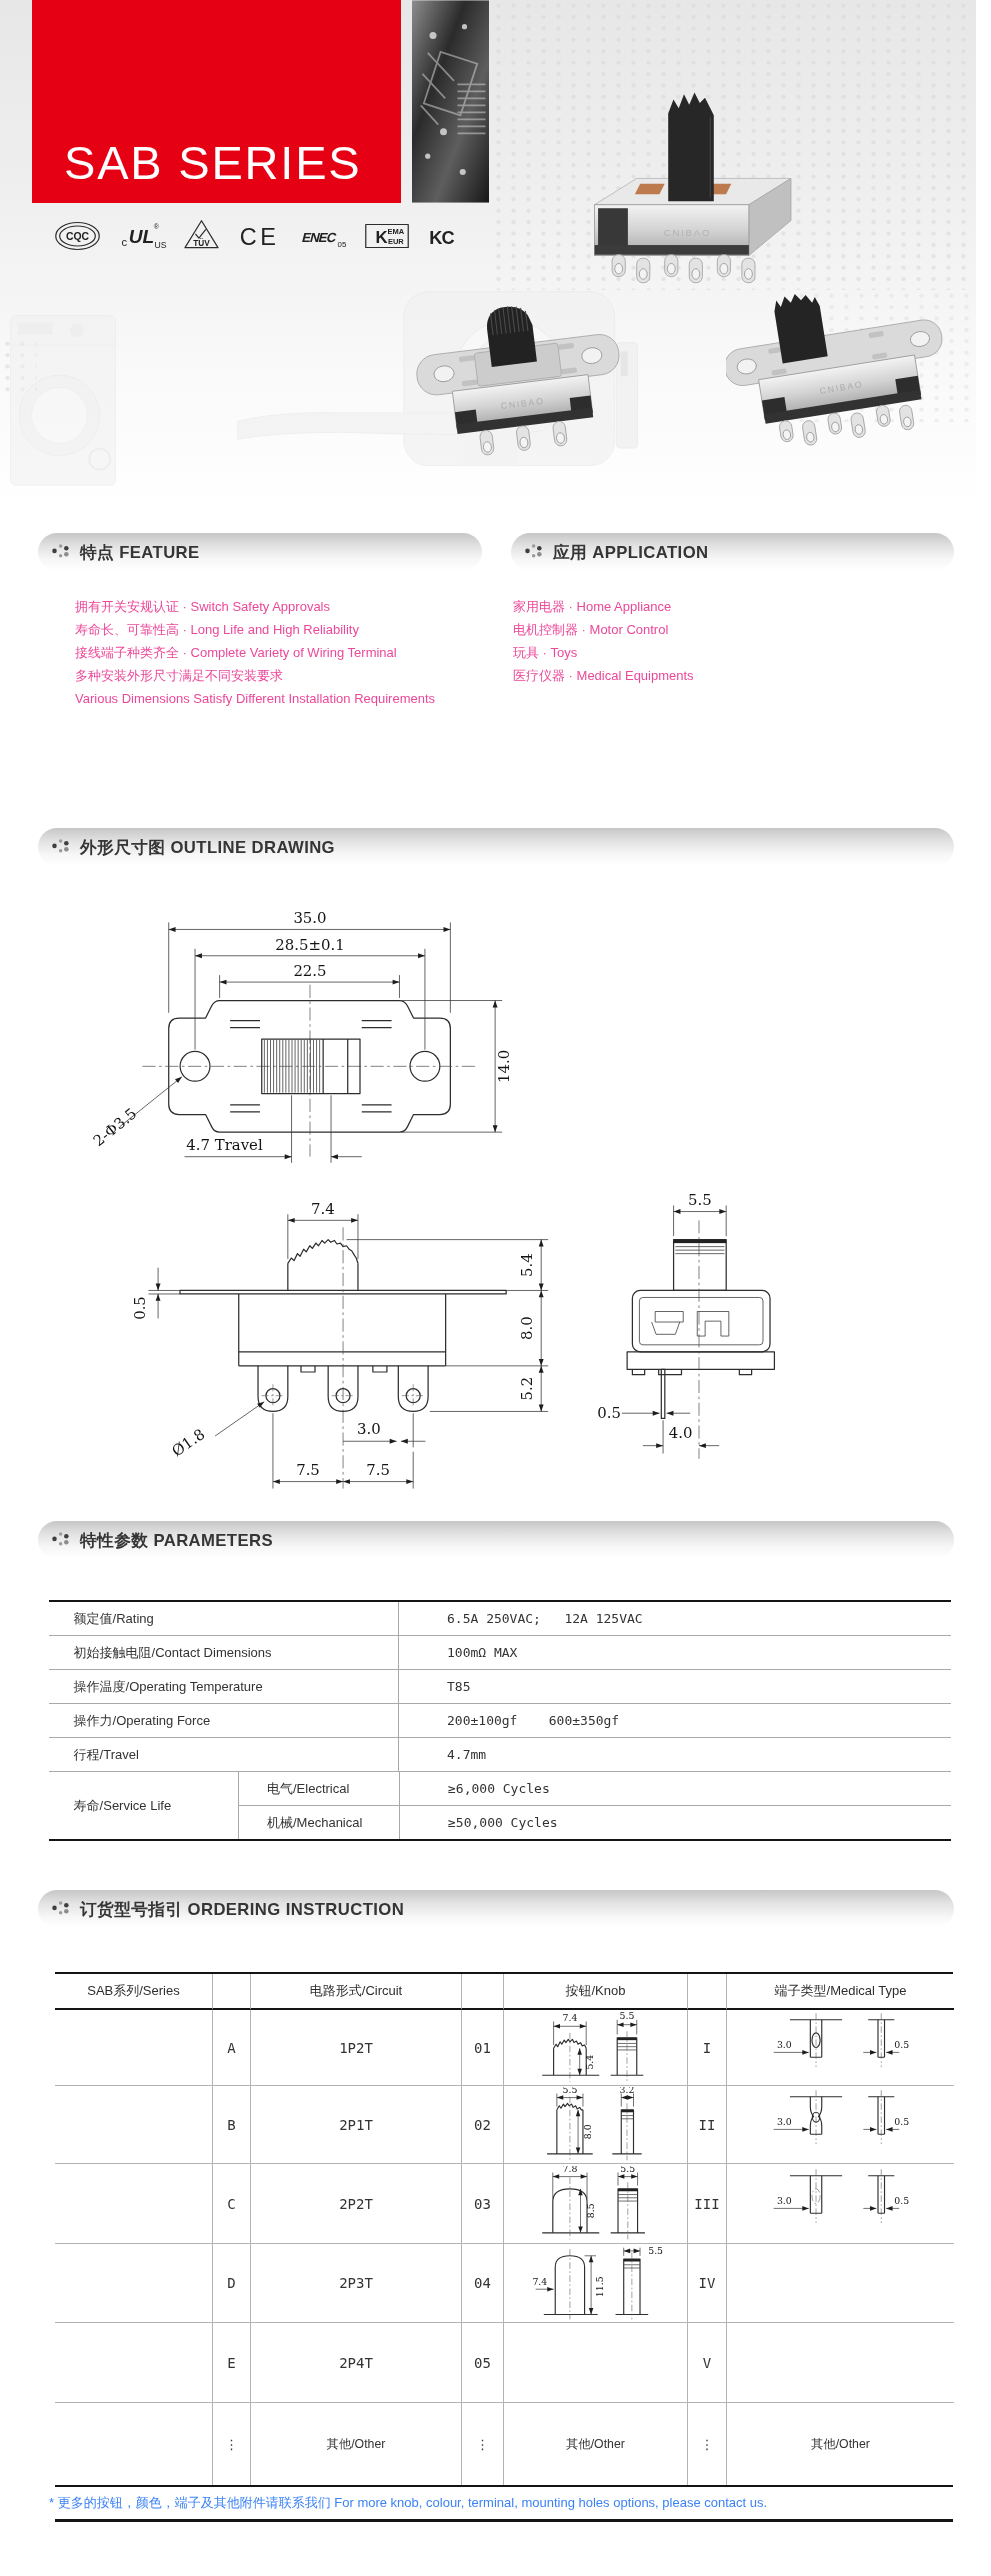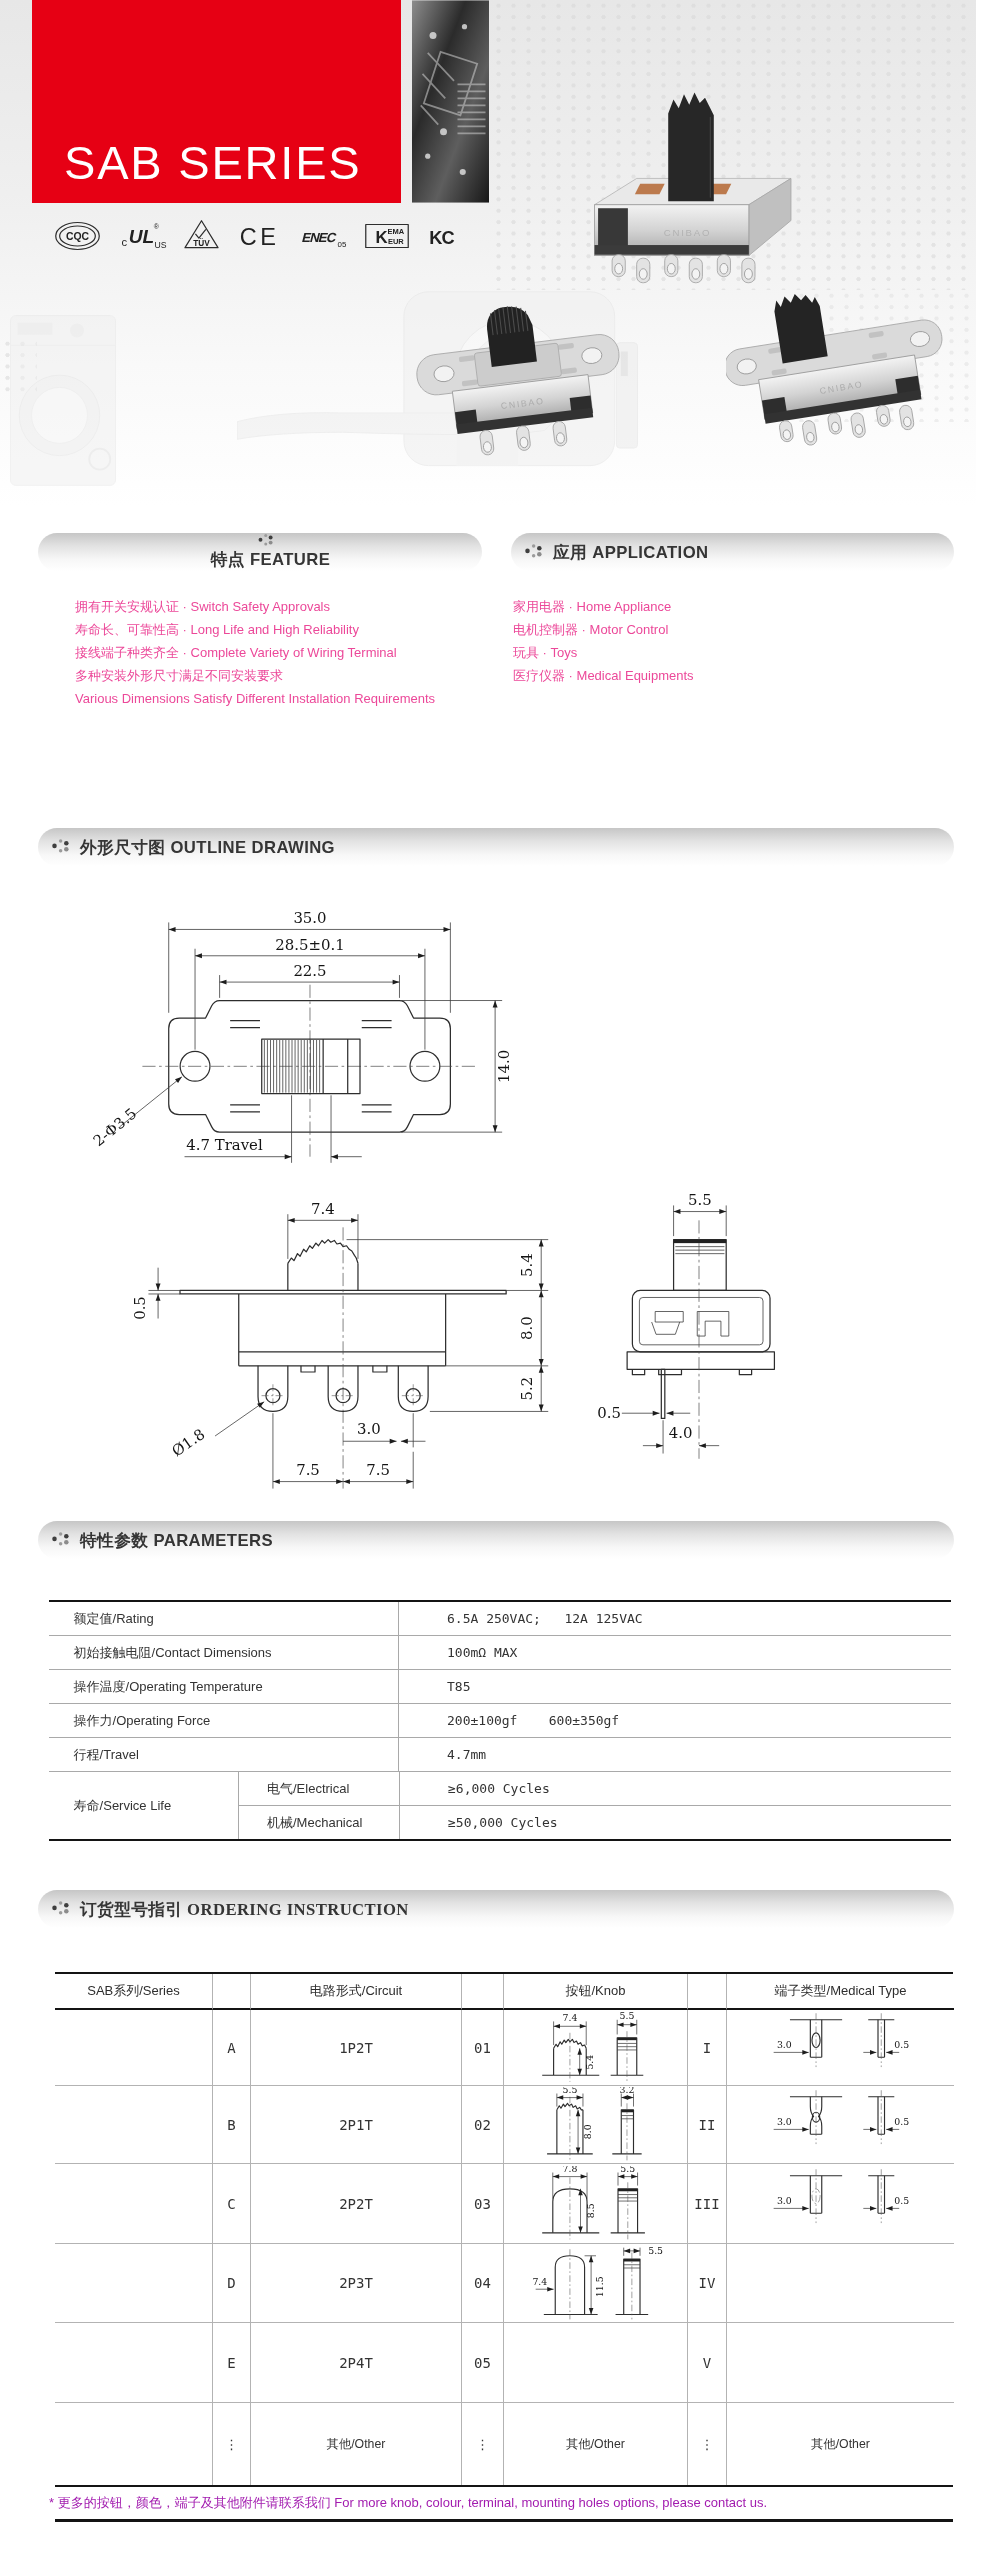--- a/index.html
+++ b/index.html
@@ -52,21 +52,21 @@
         grid-template-columns:157px 38px 211px 42px 184px 39px 228px;
         grid-template-rows:36px 76px 78px 80px 79px 80px 82px;
         border-top:2.6px solid #141414;border-bottom:2.6px solid #141414;font-size:13px;color:#333;}
   .oc{display:flex;align-items:center;justify-content:center;border-bottom:0.9px solid #b3b3b3;
         box-sizing:border-box;text-align:center;}
   .oh{border-bottom:2.6px solid #141414;font-size:13px;color:#2e2e2e;}
   .vl{border-left:0.9px solid #b3b3b3;}
   .last{border-bottom:none;}
   .mono{font-family:"DejaVu Sans Mono","Liberation Mono",monospace;font-size:14px;}
   .oth{font-size:12.3px;}
-  .footer-note{position:absolute;left:49px;top:2494px;width:902px;font-size:13px;color:#a21caf;}
+  .footer-note{position:absolute;left:49px;top:2494px;width:902px;font-size:13px;color:#3b82f6;}
   .rule{position:absolute;left:55px;width:898px;height:2.6px;background:#141414;}
   .eng{font-family:"Liberation Sans",sans-serif;}
 </style>
 </head>
 <body>
 
 <div class="page">
 
   <div class="hero"></div>
   <div class="dots" style="left:491px;top:0;width:500px;height:290px;"></div>
@@ -255,21 +255,21 @@
         <ellipse cx="58" cy="163" rx="4.2" ry="5.5"></ellipse>
           <ellipse cx="114" cy="163" rx="4.2" ry="5.5"></ellipse>
           <ellipse cx="170" cy="163" rx="4.2" ry="5.5"></ellipse>
         <ellipse cx="84" cy="170" rx="4.2" ry="5.5"></ellipse>
           <ellipse cx="140" cy="170" rx="4.2" ry="5.5"></ellipse>
           <ellipse cx="196" cy="170" rx="4.2" ry="5.5"></ellipse>
       </g>
     </g>
   </svg>
 
-  <div class="pill" style="left:38px;top:533px;width:444px;flex-direction:column;">
+  <div class="pill" style="left:38px;top:533px;width:444px;">
     <svg width="21" height="17.5" viewBox="0 0 24 20">
       <circle cx="4" cy="9" r="2.6" fill="#3f3f3f"></circle>
         <circle cx="11" cy="3.4" r="2" fill="#9b9b9b"></circle>
       <circle cx="11" cy="14.6" r="2" fill="#9b9b9b"></circle>
         <circle cx="17.5" cy="6" r="2.6" fill="#3f3f3f"></circle>
       <circle cx="17.5" cy="12.8" r="2.6" fill="#8c8c8c"></circle>
     </svg>
     <b>特点 FEATURE</b>
   </div>
   <div class="pill" style="left:511px;top:533px;width:443px;">
@@ -444,21 +444,21 @@
           <div class="pval">≥6,000 Cycles</div>
         </div>
         <div class="life-row">
           <div class="sublabel">机械/Mechanical</div>
           <div class="pval">≥50,000 Cycles</div>
         </div>
       </div>
     </div>
   </div>
 
-  <div class="pill" style="left:38px;top:1890px;width:916px;font-family:Liberation Serif, serif;">
+  <div class="pill" style="left:38px;top:1890px;width:916px;">
     <svg width="21" height="17.5" viewBox="0 0 24 20">
       <circle cx="4" cy="9" r="2.6" fill="#3f3f3f"></circle>
         <circle cx="11" cy="3.4" r="2" fill="#9b9b9b"></circle>
       <circle cx="11" cy="14.6" r="2" fill="#9b9b9b"></circle>
         <circle cx="17.5" cy="6" r="2.6" fill="#3f3f3f"></circle>
       <circle cx="17.5" cy="12.8" r="2.6" fill="#8c8c8c"></circle>
     </svg>
     <b>订货型号指引 ORDERING INSTRUCTION</b>
   </div>
 

